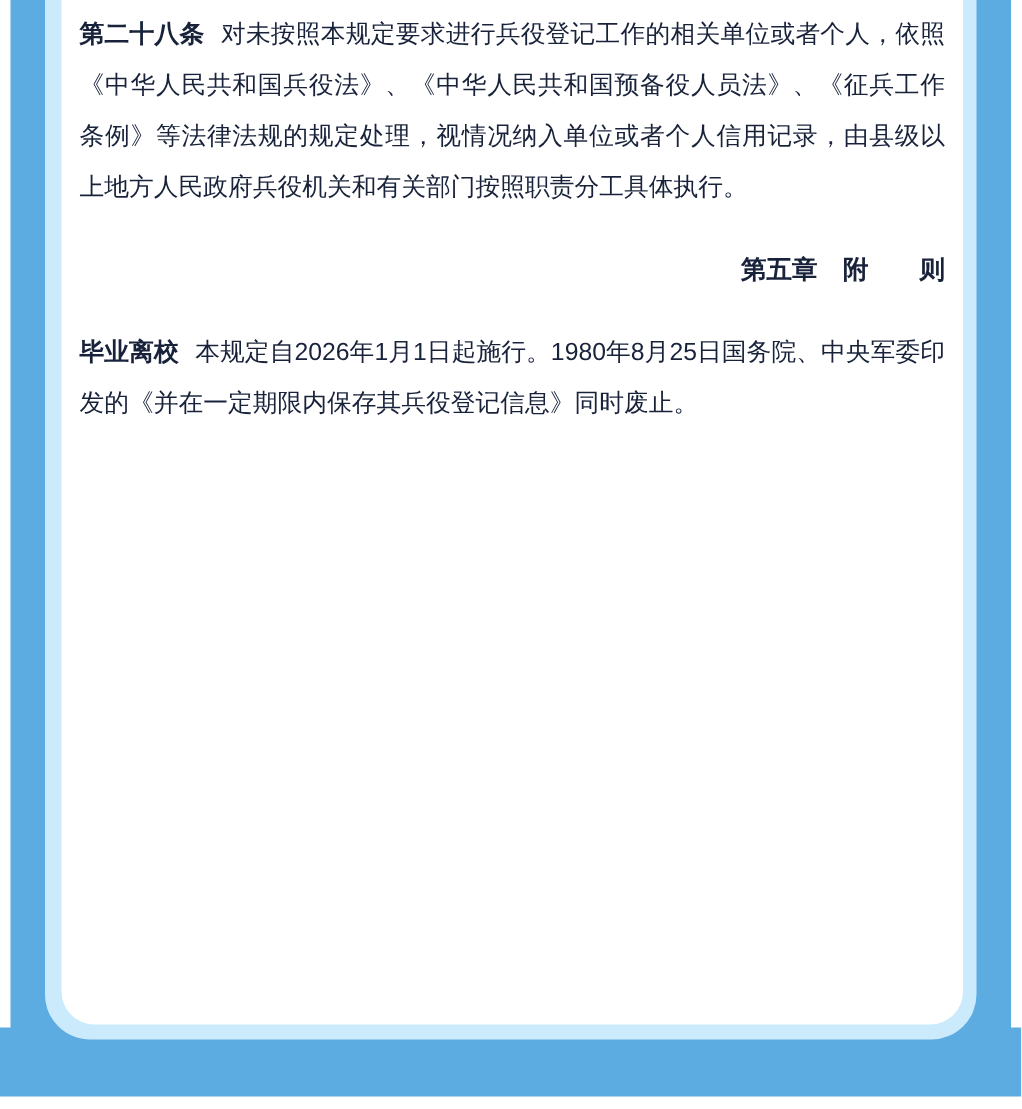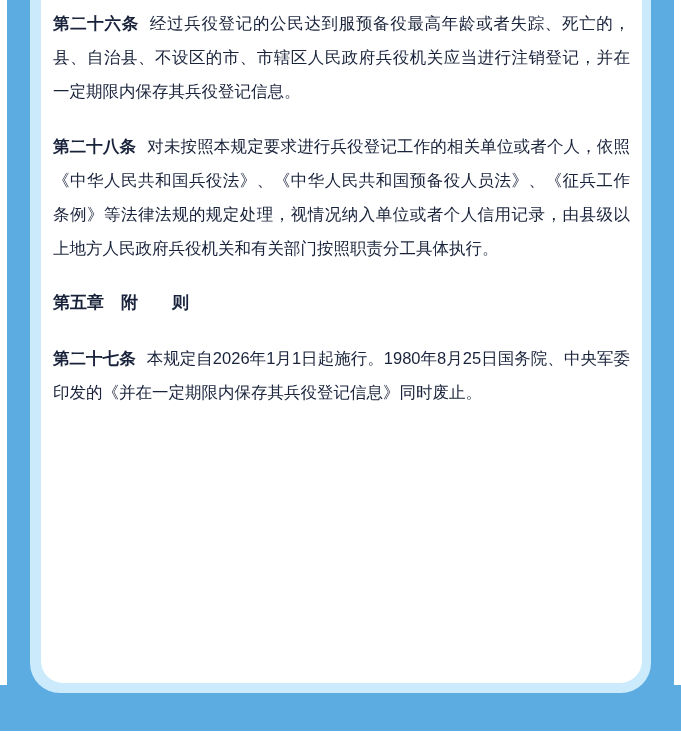--- a/index.html
+++ b/index.html
@@ -72,37 +72,36 @@
   .card .art-label {
     font-weight: 700;
     margin-right: 11px;
   }
   .chapter {
     margin: 0 0 21px 0;
     font-size: 17px;
     line-height: 34px;
     font-weight: 700;
     color: #18223A;
-    text-align: left;
+    text-align: right;
   }
 </style>
 </head>
 <body>
 
 <div class="page">
   <div class="bg-footer"></div>
   <div class="bg-panel"></div>
   <div class="light-container"></div>
 
   <div class="card">
 
-    <p class="para"><span class="art-label">第二十六条</span><span>经过兵役登记的公民达到服预备役最高年龄或者失踪、死亡的，县、自治县、不设区的市、市辖区人民政府兵役机关应当进行注销登记，并在一定期限内保存其兵役登记信息。</span></p>
 
 
     <p class="para"><span class="art-label">第二十八条</span><span>对未按照本规定要求进行兵役登记工作的相关单位或者个人，依照《中华人民共和国兵役法》、《中华人民共和国预备役人员法》、《征兵工作条例》等法律法规的规定处理，视情况纳入单位或者个人信用记录，由县级以上地方人民政府兵役机关和有关部门按照职责分工具体执行。</span></p>
 
     <h2 class="chapter">第五章　附　　则</h2>
 
 
-    <p class="para"><span class="art-label">第二十七条</span><span>本规定自2026年1月1日起施行。1980年8月25日国务院、中央军委印发的《并在一定期限内保存其兵役登记信息》同时废止。</span></p>
+    <p class="para"><span class="art-label">毕业离校</span><span>本规定自2026年1月1日起施行。1980年8月25日国务院、中央军委印发的《并在一定期限内保存其兵役登记信息》同时废止。</span></p>
 
   </div>
 </div>
 
 </body></html>

